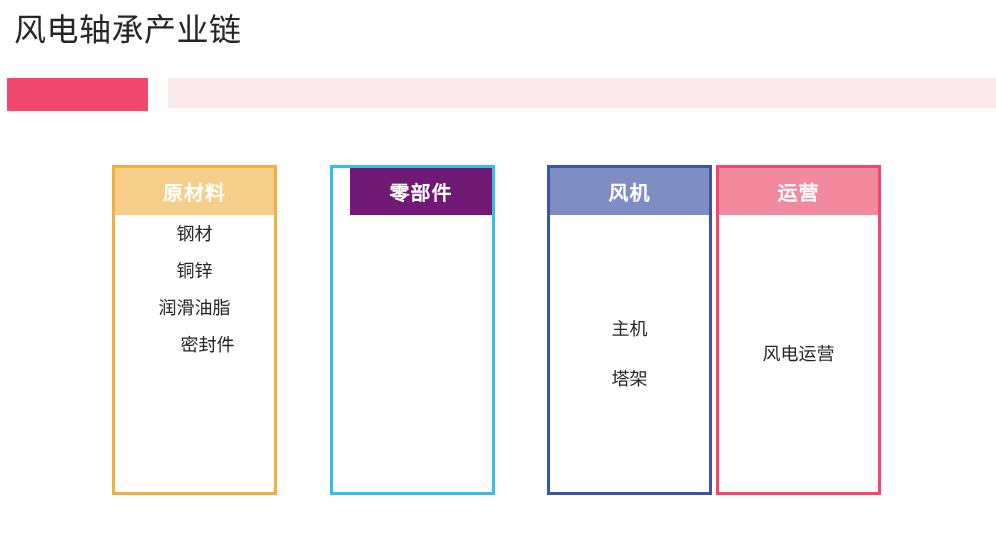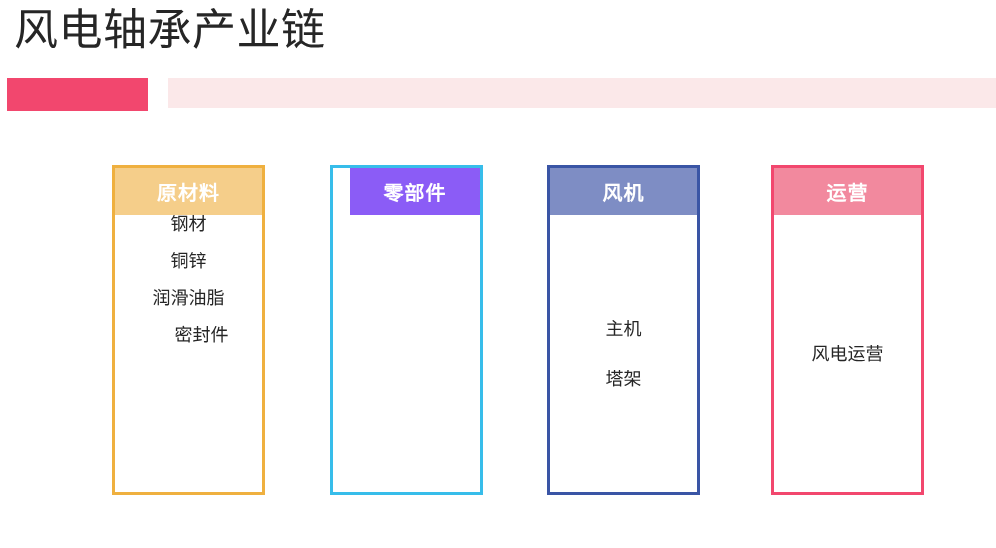--- a/index.html
+++ b/index.html
@@ -14,21 +14,21 @@
     font-family: "Liberation Sans", "DejaVu Sans", sans-serif;
     overflow: hidden;
     position: relative;
   }
 
   
   #page-title {
     position: absolute;
     left: 14px;
     top: 8px;
-    font-size: 44px;
+    font-size: 32px;
     line-height: 44px;
     font-weight: 400;
     color: #262626;
     letter-spacing: 0.5px;
     white-space: nowrap;
   }
 
   
   #accent-bar {
     position: absolute;
@@ -58,32 +58,32 @@
   #chain {
     position: absolute;
     left: 0;
     top: 165px;
     width: 996px;
     height: 330px;
   }
   .chain-column {
     position: absolute;
     top: 0;
-    width: 153px;
+    width: 165px;
     height: 330px;
     box-sizing: border-box;
     border: 3px solid #cccccc;
     background: #ffffff;
     display: flex;
     flex-direction: column;
   }
   .chain-column.col-0 { left: 112px; }
   .chain-column.col-1 { left: 330px; }
   .chain-column.col-2 { left: 547px; }
-  .chain-column.col-3 { left: 771px; }
+  .chain-column.col-3 { left: 716px; }
 
   .column-header {
     flex: 0 0 auto;
     height: 47px;
     display: flex;
     align-items: center;
     justify-content: center;
     font-size: 20px;
     font-weight: bold;
     color: #ffffff;
@@ -95,20 +95,21 @@
     flex: 1 1 auto;
     display: flex;
     flex-direction: column;
     align-items: center;
     background: #ffffff;
     overflow: hidden;
   }
   
   .column-body.align-top {
     justify-content: flex-start;
+    padding-top: 10px;
   }
   
   .column-body.align-center {
     justify-content: center;
   }
 
   .chain-item {
     font-size: 18px;
     line-height: 18px;
     color: #262626;
@@ -139,21 +140,21 @@
     <div class="chain-column col-0" style="border-color: rgb(239, 176, 63);">
       <div class="column-header" style="background: rgb(245, 206, 138);">原材料</div>
       <div class="column-body align-top">
         <div class="chain-item">钢材</div>
         <div class="chain-item">铜锌</div>
         <div class="chain-item">润滑油脂</div>
         <div class="chain-item">密封件</div>
       </div>
     </div>
     <div class="chain-column col-1" style="border-color: rgb(55, 189, 234);">
-      <div class="column-header" style="background: #8b5cf6; margin-left: 17px;">零部件</div>
+      <div class="column-header" style="background: #701a75; margin-left: 17px;">零部件</div>
     </div>
     <div class="chain-column col-2" style="border-color: rgb(58, 85, 165);">
       <div class="column-header" style="background: rgb(126, 141, 196);">风机</div>
       <div class="column-body align-center">
         <div class="chain-item">主机</div>
         <div class="chain-item">塔架</div>
       </div>
     </div>
     <div class="chain-column col-3" style="border-color: rgb(242, 71, 110);">
       <div class="column-header" style="background: rgb(242, 137, 158);">运营</div>

